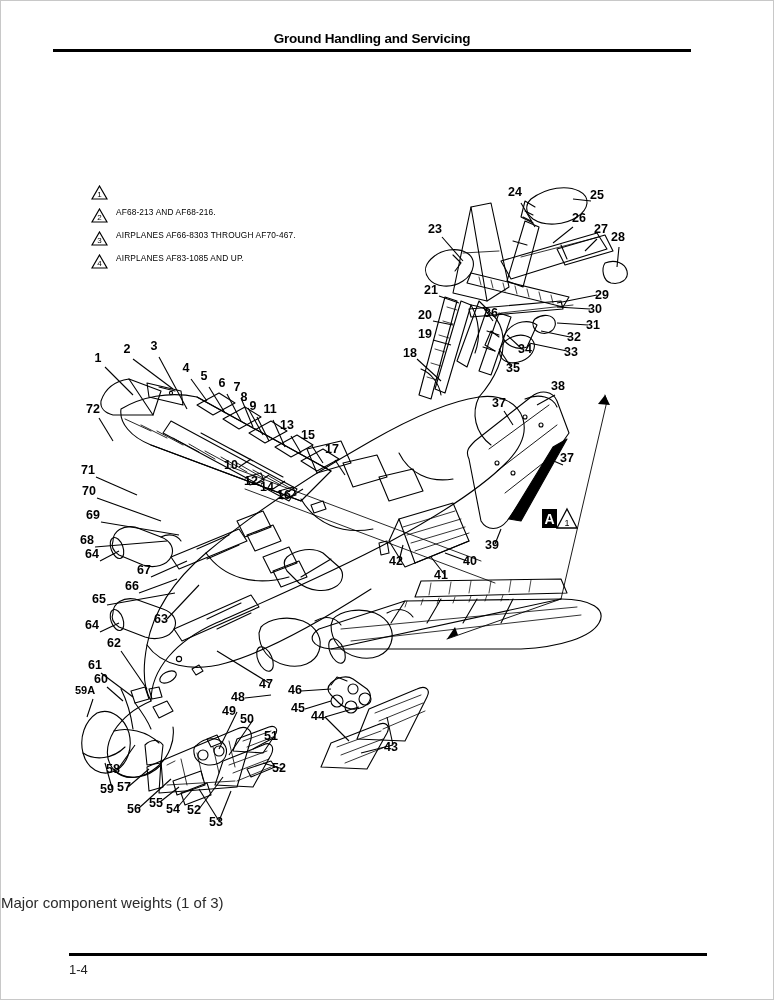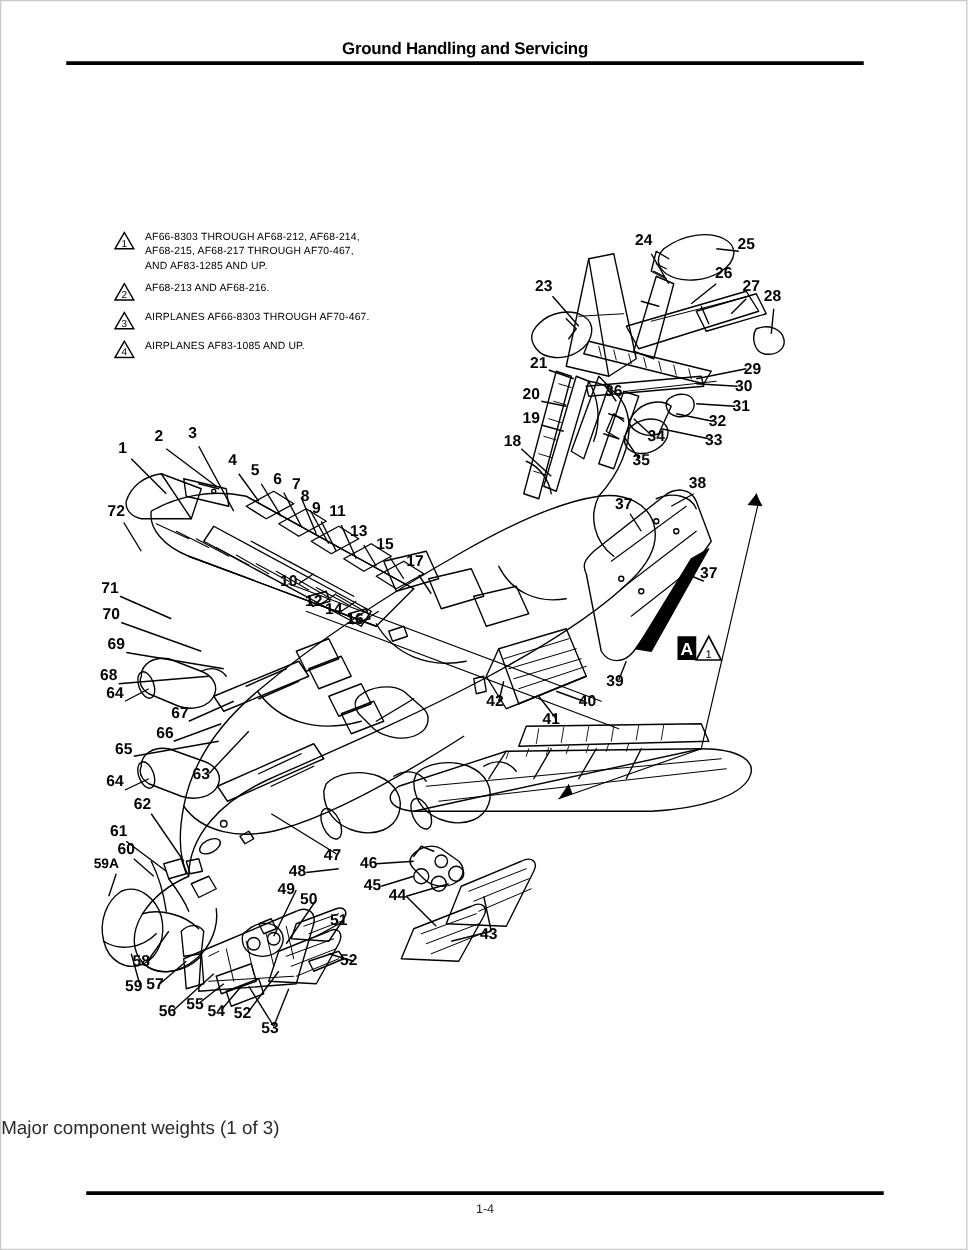--- a/index.html
+++ b/index.html
@@ -45,22 +45,22 @@
     position: absolute;
     left: 68px;
     top: 952px;
     width: 638px;
   }
   #footer-rule {
     height: 3px;
     background: #000;
   }
   #page-number {
-    text-align: center;
-    font-size: 10px;
+    text-align: left;
+    font-size: 13px;
     margin-top: 6px;
     color: #222;
   }
 
   
   #figure-caption {
     position: absolute;
     left: 0;
     top: 893px;
     width: 774px;
@@ -121,23 +121,20 @@
 </div>
 
 <div id="legend-block">
   <div class="legend-row">
     <span class="legend-tri">
       <svg width="17" height="15" viewBox="0 0 17 15">
         <polygon points="8.5,1 16,14 1,14" fill="none" stroke="#000" stroke-width="1.2"></polygon>
         <text x="8.5" y="12.4" font-size="8" font-family="Liberation Sans, sans-serif" text-anchor="middle">1</text>
       </svg>
     </span>
-    <span class="legend-text">AF66-8303 THROUGH AF68-212, AF68-214,
-AF68-215, AF68-217 THROUGH AF70-467,
-AND AF83-1285 AND UP.</span>
   </div>
   <div class="legend-row">
     <span class="legend-tri">
       <svg width="17" height="15" viewBox="0 0 17 15">
         <polygon points="8.5,1 16,14 1,14" fill="none" stroke="#000" stroke-width="1.2"></polygon>
         <text x="8.5" y="12.4" font-size="8" font-family="Liberation Sans, sans-serif" text-anchor="middle">2</text>
       </svg>
     </span>
     <span class="legend-text">AF68-213 AND AF68-216.</span>
   </div>

